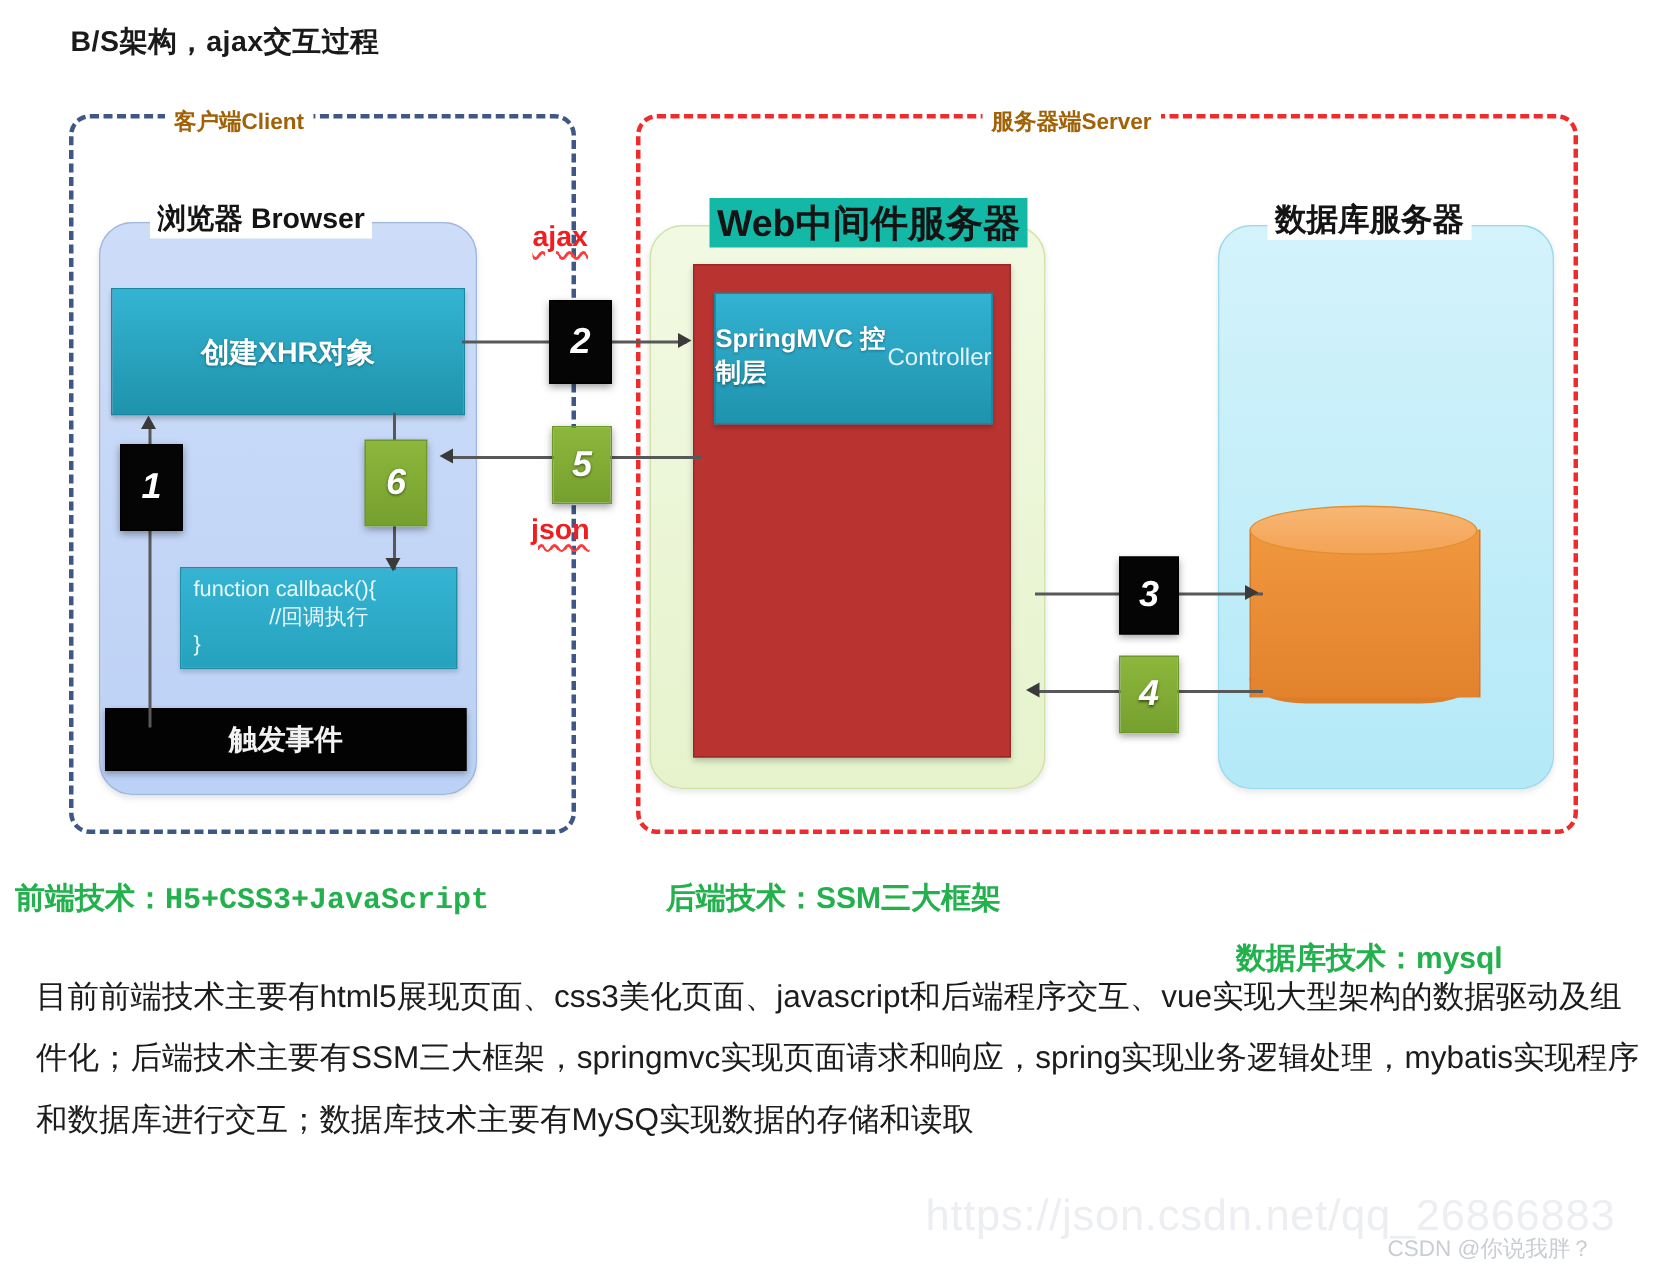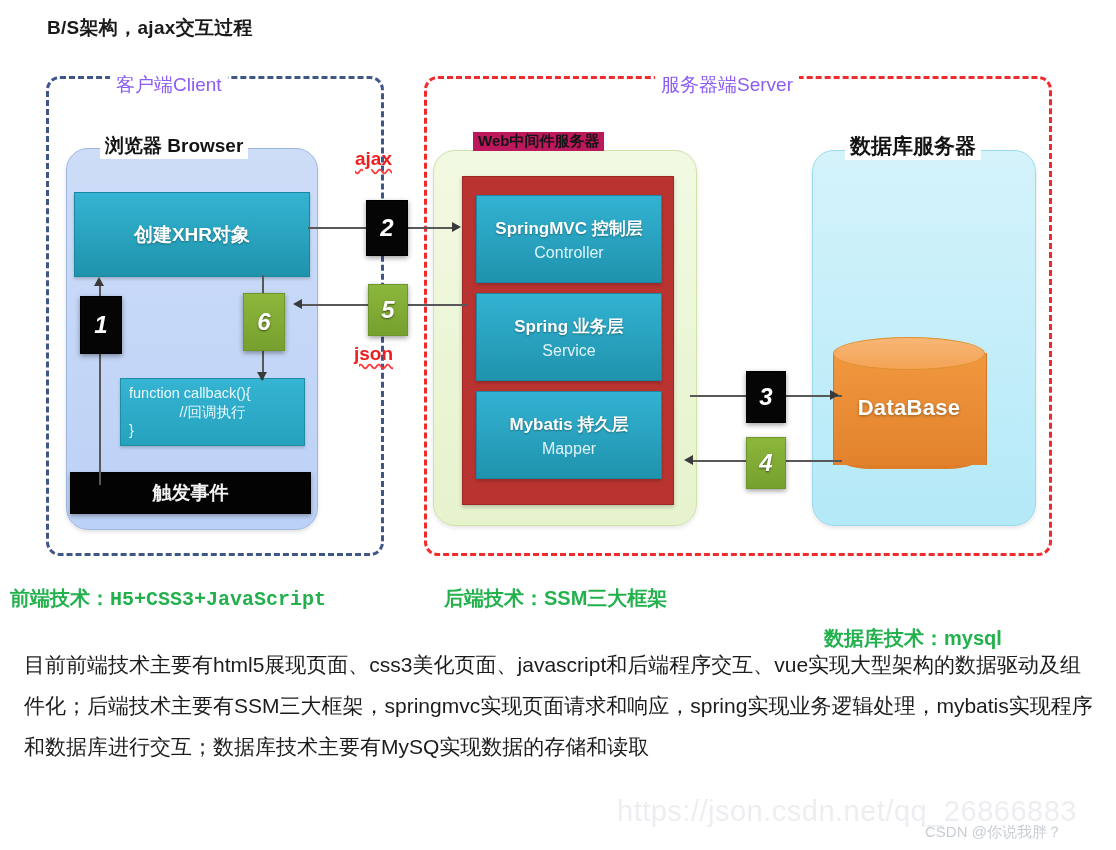--- a/index.html
+++ b/index.html
@@ -24,21 +24,21 @@
     left:46px;top:76px;width:338px;height:480px;
     border:3px dashed #3f5787;border-radius:14px;
     box-sizing:border-box;background:transparent;
   }
   #server-zone{
     left:424px;top:76px;width:628px;height:480px;
     border:3px dashed #ef2b2b;border-radius:14px;
     box-sizing:border-box;background:transparent;
   }
   .zone-label{
-    font-size:19px;font-weight:normal;color:#8b5cf6;
+    font-size:15px;font-weight:bold;color:#a16207;
     background:#ffffff;padding:0 6px;white-space:nowrap;
   }
   #client-zone-label{left:110px;top:72px;}
   #server-zone-label{left:655px;top:72px;}
 
   
   #browser-panel{
     left:66px;top:148px;width:250px;height:380px;
     background:linear-gradient(180deg,#cdddf8 0%,#bcd1f6 100%);
     border:1px solid #9fb6de;border-radius:22px;
@@ -85,33 +85,33 @@
 
   
   #middleware-panel{
     left:433px;top:150px;width:262px;height:374px;
     background:linear-gradient(180deg,#f2f9e2 0%,#e6f3cd 100%);
     border:1px solid #cfe3a8;border-radius:22px;
     box-shadow:0 2px 4px rgba(0,0,0,.1);
   }
   #middleware-panel-label{
     left:473px;top:132px;
-    font-size:15px;font-weight:bold;color:#141414;
-    background:#be185d;padding:0 5px;white-space:nowrap;
+    font-size:25px;font-weight:bold;color:#141414;
+    background:#14b8a6;padding:0 5px;white-space:nowrap;
   }
   #ssm-stack{
     left:462px;top:176px;width:210px;height:327px;
     background:#b93330;border:1px solid #9d2724;
     box-shadow:0 2px 4px rgba(0,0,0,.22);
   }
   .ssm-layer{
     position:absolute;left:13px;width:184px;height:86px;
     background:linear-gradient(180deg,#33b2d2 0%,#1f93ad 100%);
     border:1px solid #1c86a0;
-    display:flex;flex-direction:column;align-items:center;justify-content:center;
+    display:flex;flex-direction:row;align-items:center;justify-content:center;
     box-shadow:0 2px 3px rgba(0,0,0,.2);
   }
   .ssm-layer .t1{color:#ffffff;font-size:17px;font-weight:bold;
     text-shadow:0 1px 2px rgba(0,0,0,.35);margin-bottom:4px;}
   .ssm-layer .t2{color:#dff3fa;font-size:16px;}
   #ssm-layer-0{top:18px;}
   #ssm-layer-1{top:116px;}
   #ssm-layer-2{top:214px;}
 
   
@@ -239,38 +239,29 @@
 <div class="abs" id="trigger-event-box">触发事件</div>
 
 <div class="abs" id="middleware-panel"></div>
 <div class="abs" id="middleware-panel-label">Web中间件服务器</div>
 
 <div class="abs" id="ssm-stack">
   <div class="ssm-layer" id="ssm-layer-0">
     <div class="t1">SpringMVC 控制层</div>
     <div class="t2">Controller</div>
   </div>
-  <div class="ssm-layer" id="ssm-layer-1">
-    <div class="t1">Spring 业务层</div>
-    <div class="t2">Service</div>
-  </div>
-  <div class="ssm-layer" id="ssm-layer-2">
-    <div class="t1">Mybatis 持久层</div>
-    <div class="t2">Mapper</div>
-  </div>
 </div>
 
 <div class="abs" id="db-panel"></div>
 <div class="abs" id="db-panel-label">数据库服务器</div>
 
 <div class="abs" id="db-cylinder">
   <div id="db-cyl-bottom"></div>
   <div id="db-cyl-body"></div>
   <div id="db-cyl-top"></div>
-  <div id="db-cyl-label">DataBase</div>
 </div>
 
 <div class="v-line" style="left:99px;top:285px;height:200px;"></div>
 <div class="arrowhead ah-up" style="left:94px;top:277px;"></div>
 
 <div class="h-line" style="left:308px;top:227px;width:150px;"></div>
 <div class="arrowhead ah-right" style="left:452px;top:222px;"></div>
 
 <div class="h-line" style="left:690px;top:395px;width:152px;"></div>
 <div class="arrowhead ah-right" style="left:830px;top:390px;"></div>

